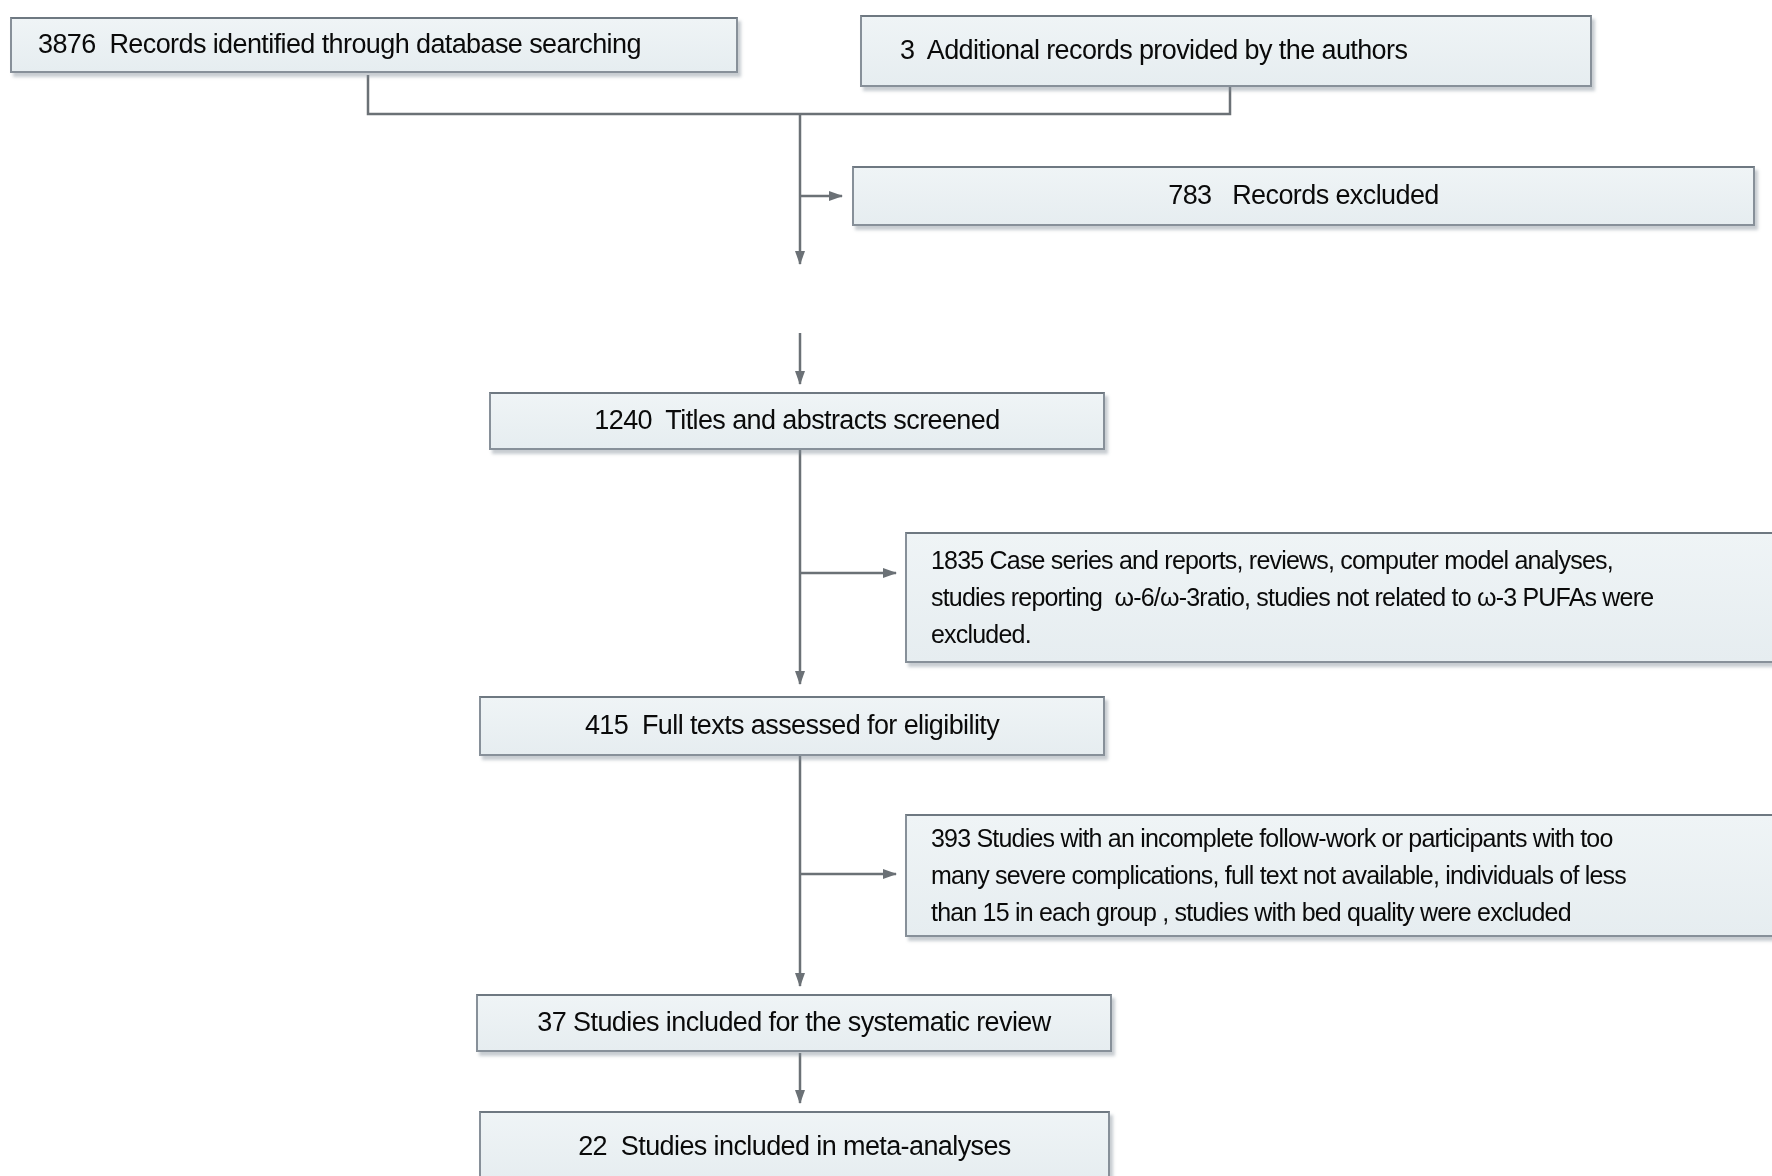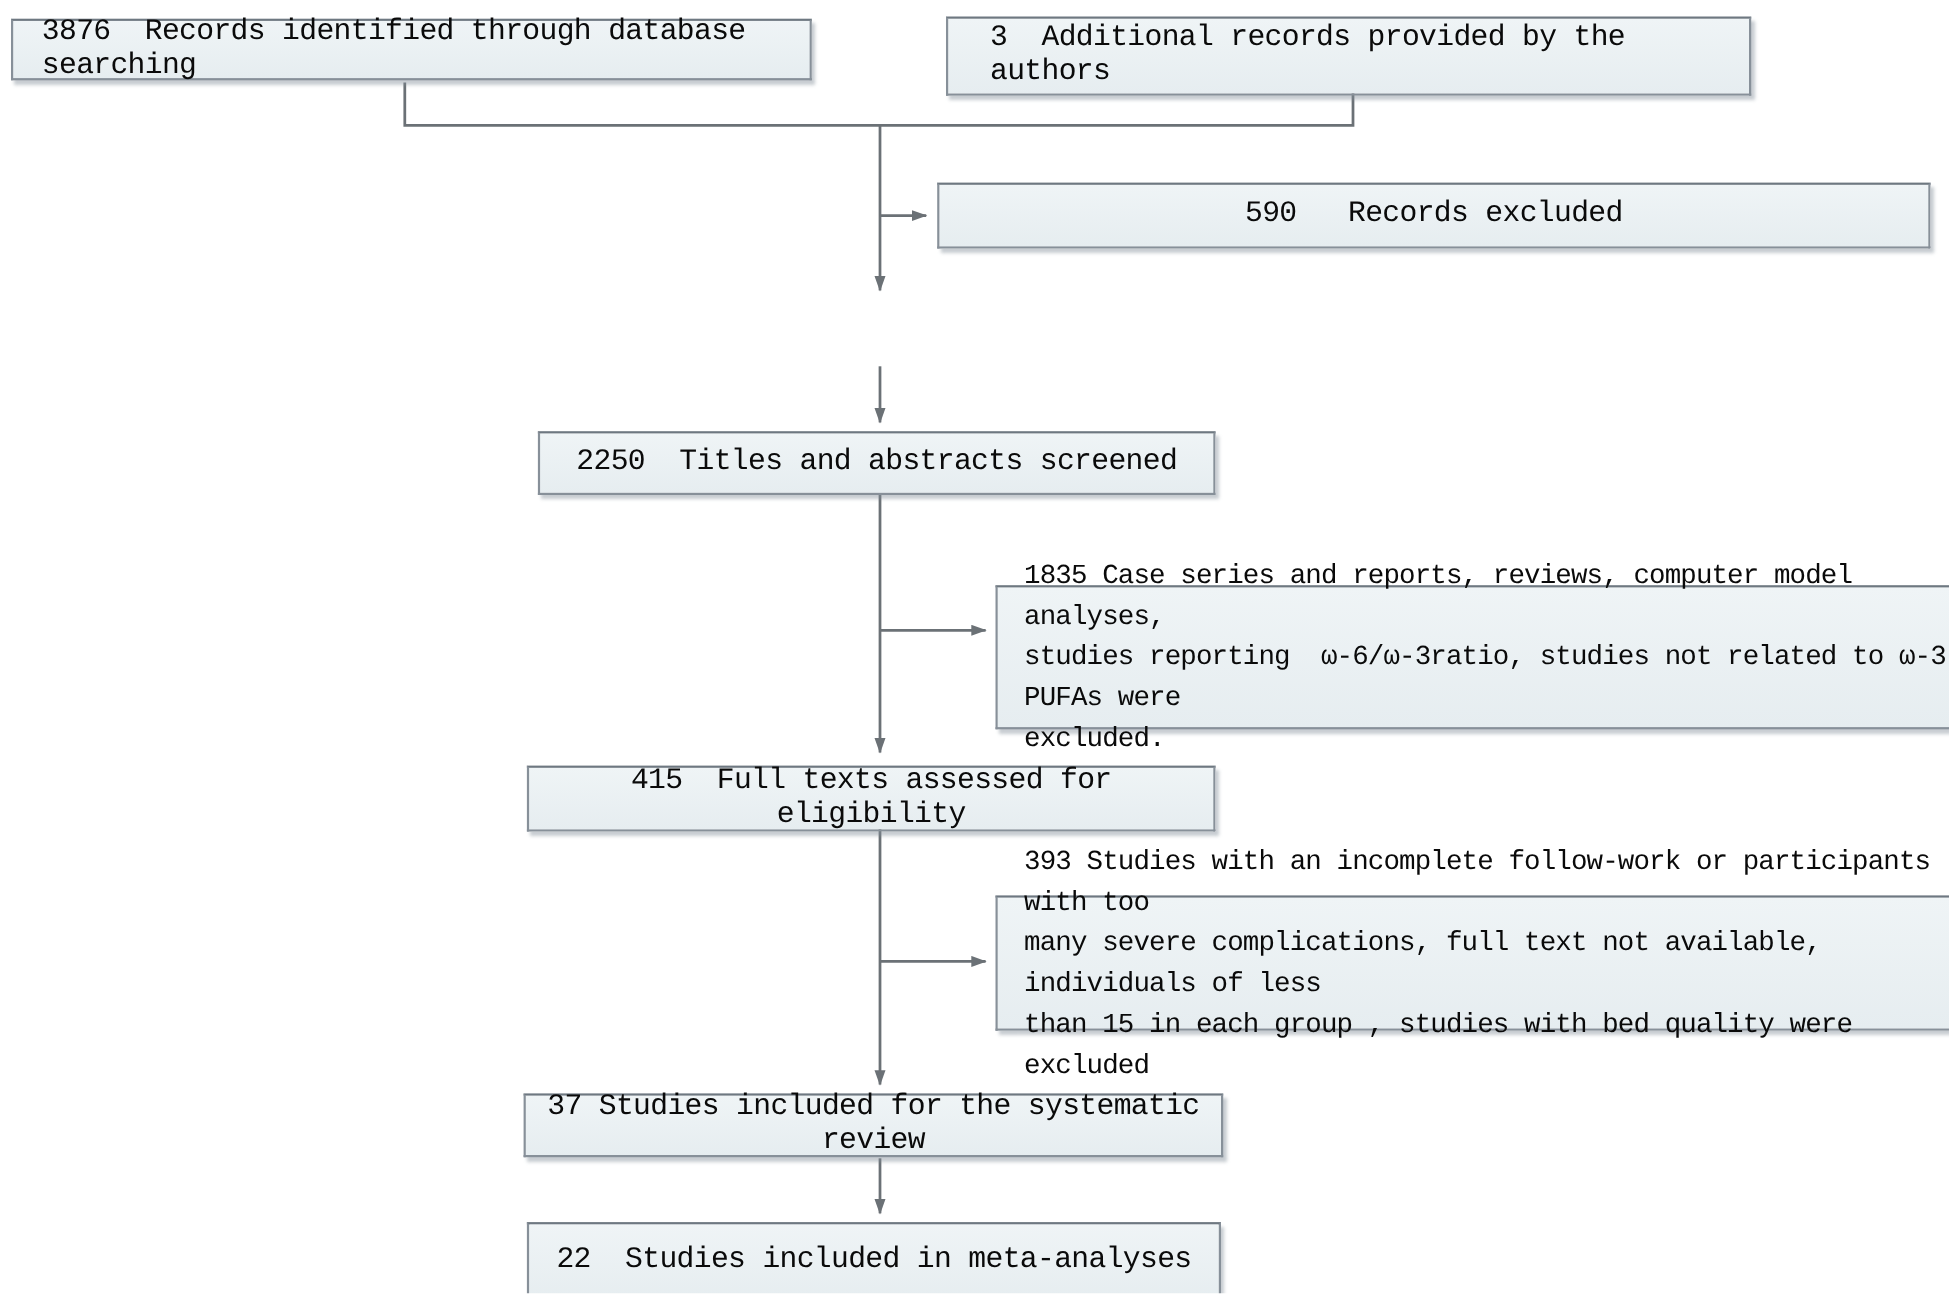--- a/index.html
+++ b/index.html
@@ -5,21 +5,21 @@
   html, body {
     margin: 0;
     padding: 0;
     background: #ffffff;
   }
   .canvas {
     position: relative;
     width: 1772px;
     height: 1176px;
     background: #ffffff;
-    font-family: Liberation Mono, monospace;
+    font-family: Liberation Sans, sans-serif;
     color: #0a0a0a;
     overflow: hidden;
   }
   .connectors {
     position: absolute;
     left: 0;
     top: 0;
     width: 1772px;
     height: 1176px;
     pointer-events: none;
@@ -82,24 +82,24 @@
     <line x1="800" y1="753" x2="800" y2="986" stroke="#6b7176" stroke-width="2.5" marker-end="url(#arrow)"></line>
     <line x1="800" y1="874" x2="896" y2="874" stroke="#6b7176" stroke-width="2.5" marker-end="url(#arrow)"></line>
 
     <line x1="800" y1="1053" x2="800" y2="1103" stroke="#6b7176" stroke-width="2.5" marker-end="url(#arrow)"></line>
   </svg>
 
   <div class="box leftpad" style="left:10px; top:17px; width:728px; height:56px;">3876  Records identified through database searching</div>
 
   <div class="box leftpad" style="left:860px; top:15px; width:732px; height:72px; padding-left:38px;">3  Additional records provided by the authors</div>
 
-  <div class="box center" style="left:852px; top:166px; width:903px; height:60px;">590   Records excluded</div>
+  <div class="box center" style="left:852px; top:166px; width:903px; height:60px;">783   Records excluded</div>
 
 
-  <div class="box center" style="left:489px; top:392px; width:616px; height:58px;">2250  Titles and abstracts screened</div>
+  <div class="box center" style="left:489px; top:392px; width:616px; height:58px;">1240  Titles and abstracts screened</div>
 
   <div class="box detail" style="left:905px; top:532px; width:923px; height:131px;">1835 Case series and reports, reviews, computer model analyses,
 studies reporting  ω-6/ω-3ratio, studies not related to ω-3 PUFAs were
 excluded.</div>
 
   <div class="box center" style="left:479px; top:696px; width:626px; height:60px;">415  Full texts assessed for eligibility</div>
 
   <div class="box detail" style="left:905px; top:814px; width:892px; height:123px;">393 Studies with an incomplete follow-work or participants with too
 many severe complications, full text not available, individuals of less
 than 15 in each group , studies with bed quality were excluded</div>

